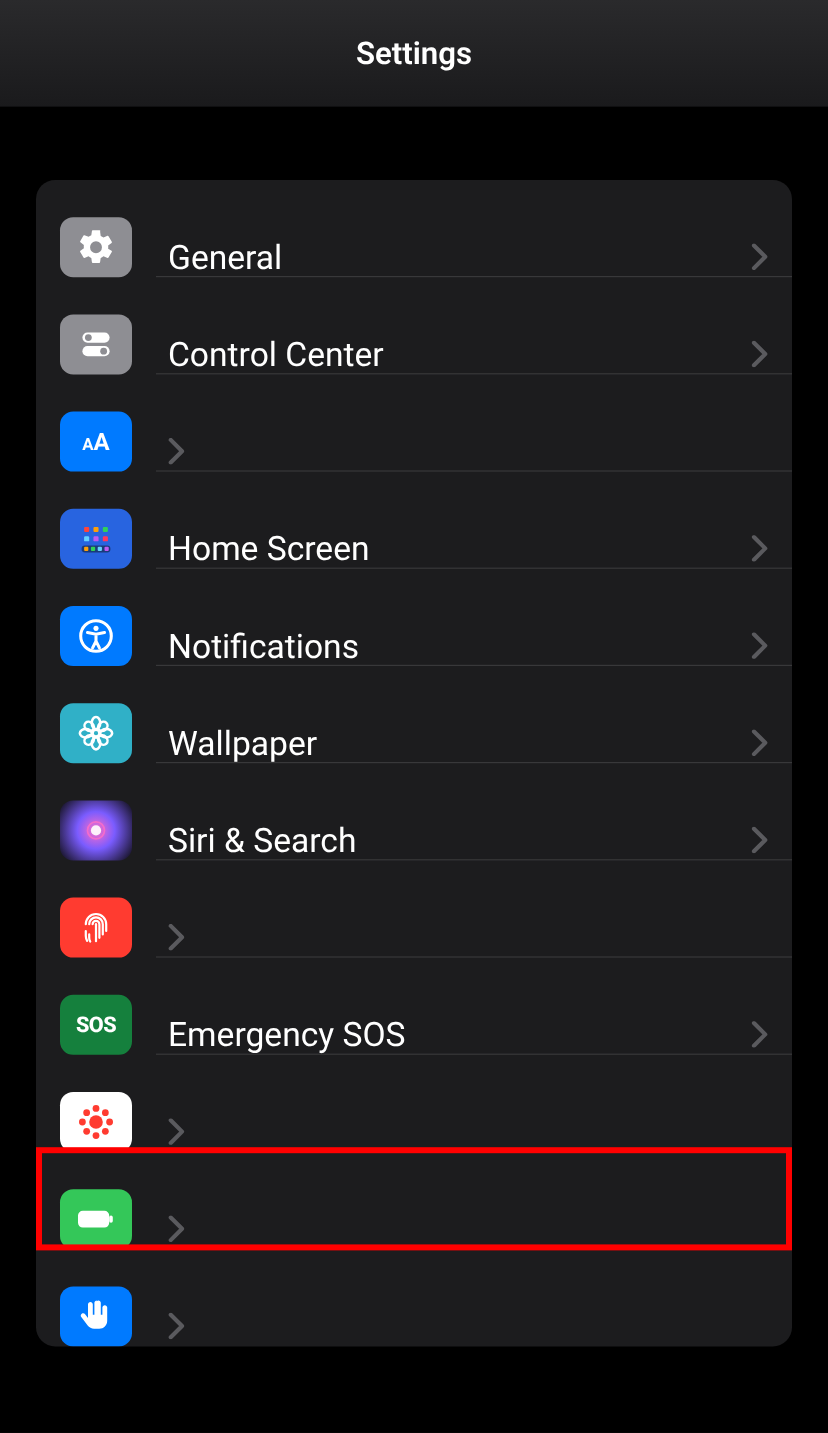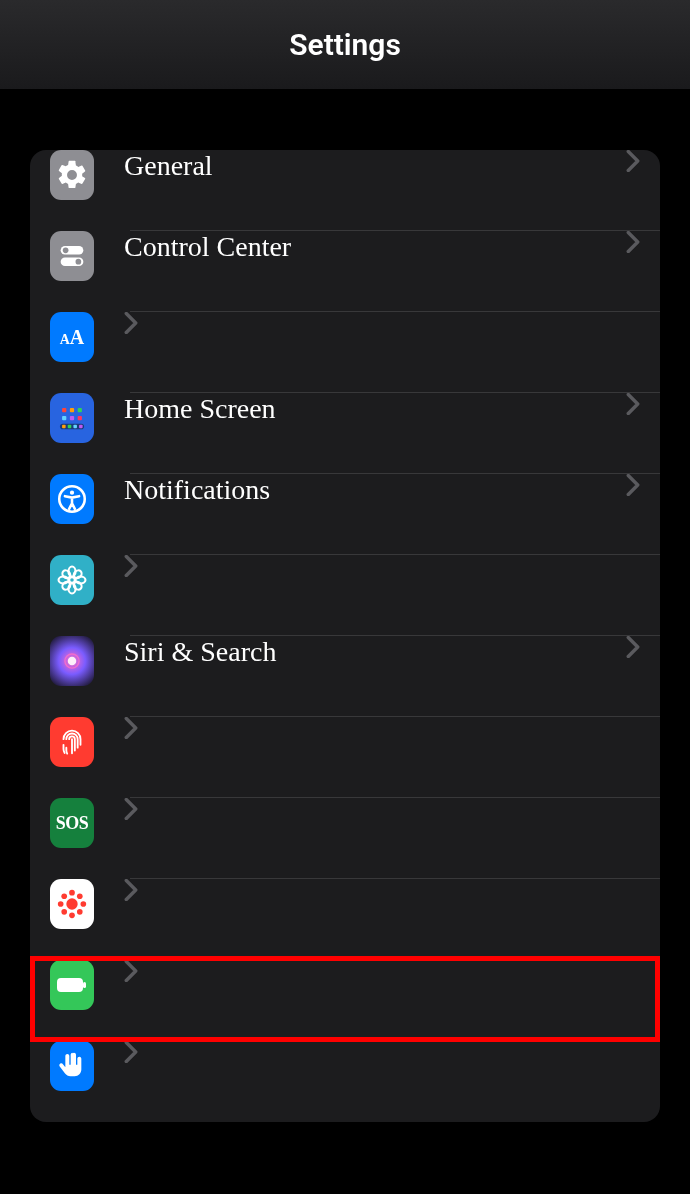--- a/index.html
+++ b/index.html
@@ -17,51 +17,50 @@
     }
     .header {
       height: 90px;
       display: flex;
       align-items: center;
       justify-content: center;
       background: linear-gradient(180deg, #2a2a2c 0%, #1a1a1c 100%);
       border-bottom: 1px solid #000;
     }
     .header-title {
-      font-size: 30px;
+      font-size: 26px;
       font-weight: 600;
       color: #fff;
     }
     .content {
       padding: 60px 30px 0 30px;
     }
     .settings-group {
       background: #1c1c1e;
       border-radius: 16px;
       overflow: hidden;
     }
     .settings-row {
       display: flex;
-      align-items: flex-start;
+      align-items: flex-end;
       height: 81px;
       padding: 0 20px;
       position: relative;
-      font-family: Liberation Serif, serif;
     }
     .settings-row:not(:last-child)::after {
       content: "";
       position: absolute;
       bottom: 0;
       left: 100px;
       right: 0;
       height: 1px;
       background: #38383a;
     }
     .icon-box {
-      width: 44px;
+      width: 60px;
       height: 50px;
       border-radius: 11px;
       display: flex;
       align-items: center;
       justify-content: center;
       flex-shrink: 0;
       margin-right: 30px;
     }
     .row-label {
       font-size: 28px;
@@ -210,20 +209,21 @@
           <ellipse cx="12" cy="6" rx="2.5" ry="3.5"></ellipse>
           <ellipse cx="12" cy="18" rx="2.5" ry="3.5"></ellipse>
           <ellipse cx="6" cy="12" rx="3.5" ry="2.5"></ellipse>
           <ellipse cx="18" cy="12" rx="3.5" ry="2.5"></ellipse>
           <ellipse cx="8" cy="8" rx="2.5" ry="3" transform="rotate(-45 8 8)"></ellipse>
           <ellipse cx="16" cy="8" rx="2.5" ry="3" transform="rotate(45 16 8)"></ellipse>
           <ellipse cx="8" cy="16" rx="2.5" ry="3" transform="rotate(45 8 16)"></ellipse>
           <ellipse cx="16" cy="16" rx="2.5" ry="3" transform="rotate(-45 16 16)"></ellipse>
         </svg>
       </div>
+      <div class="row-label">Wallpaper</div>
       <div class="chevron">
         <svg width="14" height="22" viewBox="0 0 8 14" fill="none">
             <path d="M1 1l6 6-6 6" stroke="#5a5a5e" stroke-width="2.2" stroke-linecap="round" stroke-linejoin="round"></path>
           </svg>
       </div>
     </div>
 
     <div class="settings-row">
       <div class="icon-box bg-siri">
         <svg width="34" height="34" viewBox="0 0 24 24">
@@ -254,20 +254,21 @@
         <svg width="14" height="22" viewBox="0 0 8 14" fill="none">
             <path d="M1 1l6 6-6 6" stroke="#5a5a5e" stroke-width="2.2" stroke-linecap="round" stroke-linejoin="round"></path>
           </svg>
       </div>
     </div>
 
     <div class="settings-row">
       <div class="icon-box bg-red2">
         <span class="sos-text">SOS</span>
       </div>
+      <div class="row-label">Emergency SOS</div>
       <div class="chevron">
         <svg width="14" height="22" viewBox="0 0 8 14" fill="none">
             <path d="M1 1l6 6-6 6" stroke="#5a5a5e" stroke-width="2.2" stroke-linecap="round" stroke-linejoin="round"></path>
           </svg>
       </div>
     </div>
 
     <div class="settings-row">
       <div class="icon-box bg-white">
         <svg width="34" height="34" viewBox="0 0 24 24" fill="#ff3b30">

